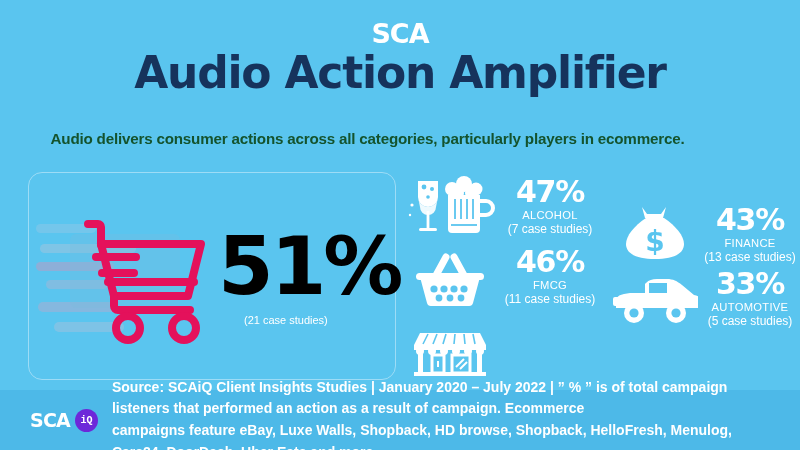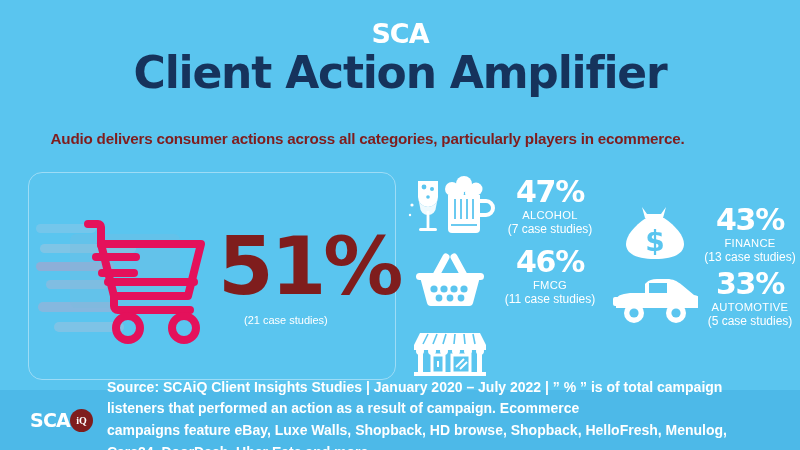--- a/index.html
+++ b/index.html
@@ -27,21 +27,21 @@
     text-align: center;
     font-size: 44px; font-weight: 700; letter-spacing: -1.2px;
     color: #16335c;
     font-family: "DejaVu Sans", sans-serif;
     white-space: nowrap;
   }
   #poster-subtitle {
     position: absolute; top: 130px; left: 0; width: 735px;
     text-align: center;
     font-size: 15.2px; font-weight: 700; letter-spacing: -0.2px;
-    color: #7f1d1d;
+    color: #14532d;
     white-space: nowrap;
   }
 
   
   #highlight-panel {
     position: absolute; left: 28px; top: 172px;
     width: 368px; height: 208px;
     border: 1.4px solid #9ddcf6;
     border-radius: 14px;
   }
@@ -50,21 +50,21 @@
     background: #ffffff;
     padding: 6px 12px 5px 12px;
     color: #e4115b;
     font-size: 15.5px; font-weight: 700; letter-spacing: 0.2px;
     font-family: "DejaVu Sans", sans-serif;
     white-space: nowrap;
   }
   #shopping-stat-value {
     position: absolute; left: 218px; top: 227px;
     font-size: 80px; font-weight: 700; letter-spacing: -3px;
-    color: #7f1d1d;
+    color: #000000;
     font-family: "DejaVu Sans", sans-serif;
     line-height: 1;
   }
   #shopping-stat-note {
     position: absolute; left: 244px; top: 314px;
     font-size: 11px; color: #ffffff; font-weight: 400;
     white-space: nowrap;
   }
   #cart-icon-wrap {
     position: absolute; left: 36px; top: 210px;
@@ -108,38 +108,38 @@
     margin-left: 30px; margin-right: 14px;
     display: flex; align-items: center;
   }
   #footer-logo-text {
     font-size: 19px; font-weight: 700; color: #ffffff;
     letter-spacing: -0.8px;
     font-family: "DejaVu Sans", sans-serif;
   }
   #footer-logo-badge {
     width: 23px; height: 23px; border-radius: 50%;
-    background: #7f1d1d; 
+    background: #6d28d9; margin-left: 5px;
     display: flex; align-items: center; justify-content: center;
     color: #ffffff; font-size: 10px; font-weight: 700;
-    font-family: Liberation Serif, serif;
+    font-family: Liberation Mono, monospace;
   }
   #footer-text {
     flex: 1 1 auto; padding-right: 24px;
     font-size: 14px; font-weight: 700; color: #ffffff;
     line-height: 1.55;
   }
 </style>
 </head>
 <body>
 
 <div id="poster">
 
   <div id="brand-mark">SCA</div>
-  <div id="poster-title">Client Action Amplifier</div>
+  <div id="poster-title">Audio Action Amplifier</div>
   <div id="poster-subtitle">Audio delivers consumer actions across all categories, particularly players in ecommerce.</div>
 
   <div id="highlight-panel"></div>
 
   <div id="cart-icon-wrap">
     <svg width="190" height="140" viewBox="0 0 190 140">
 
       <g opacity="0.55">
         <rect x="0" y="14" width="60" height="9" rx="4.5" fill="#8ac8e8"></rect>
         <rect x="4" y="34" width="96" height="9" rx="4.5" fill="#9ec6e0"></rect>

